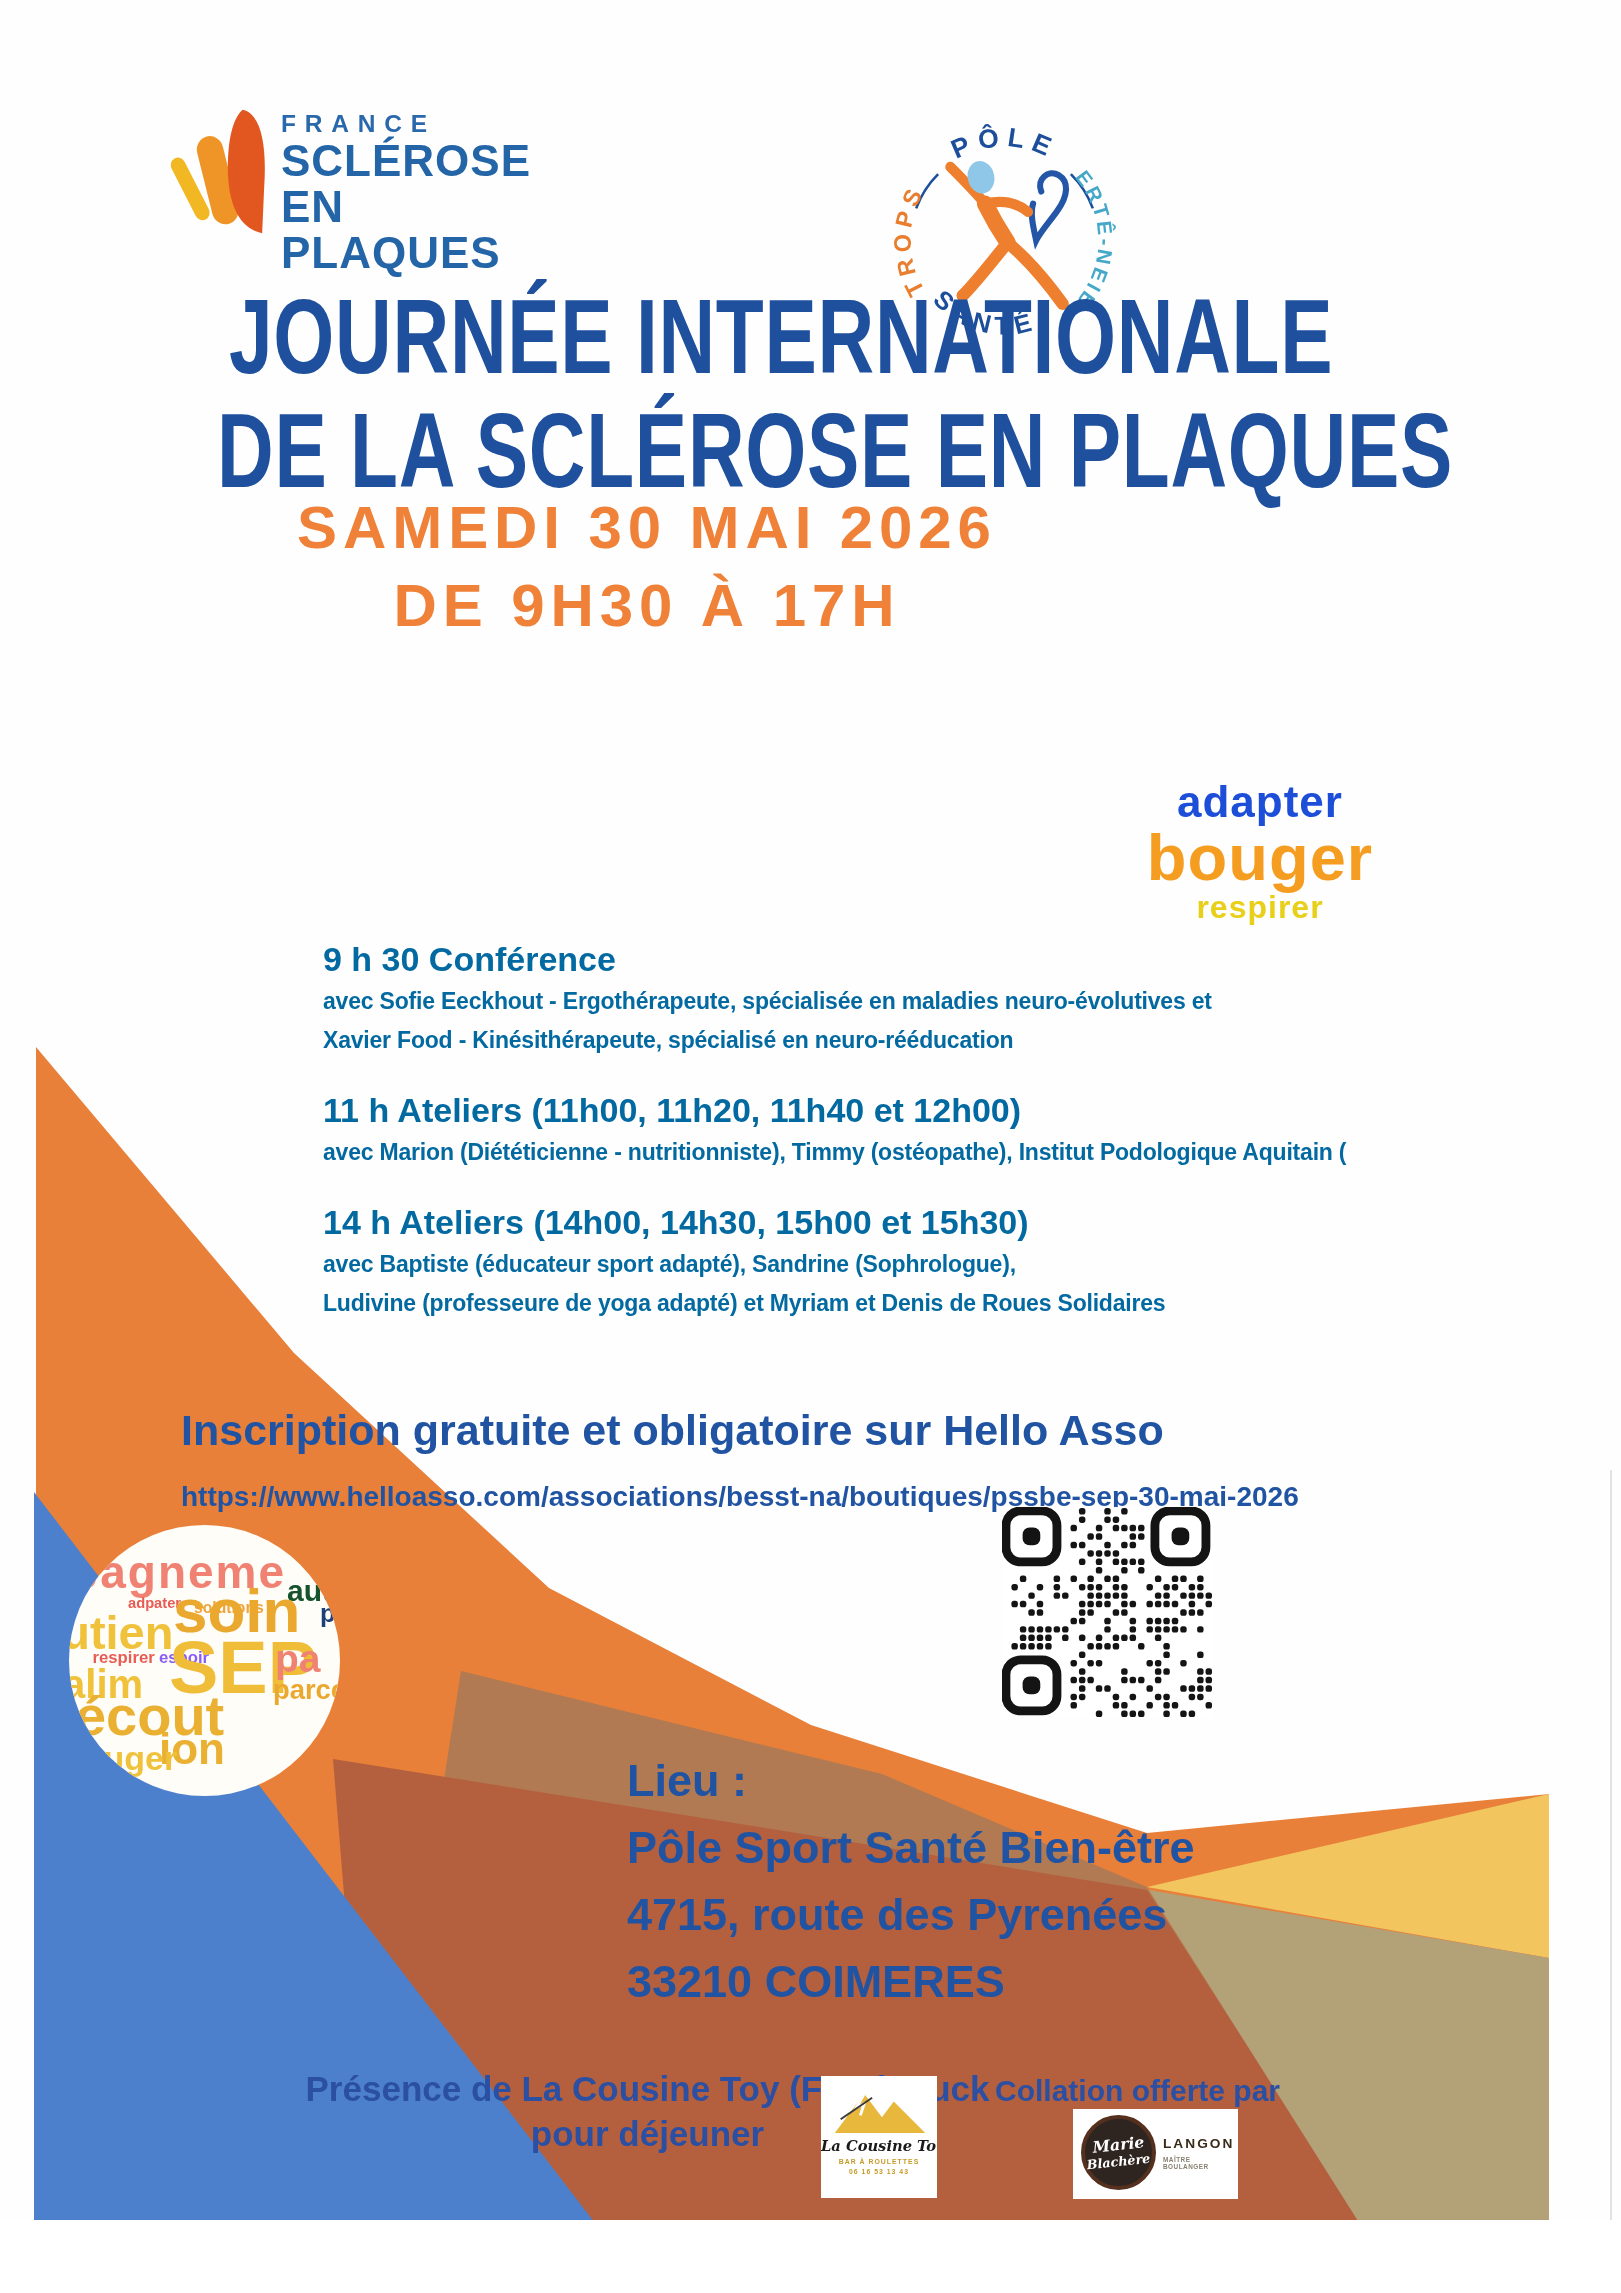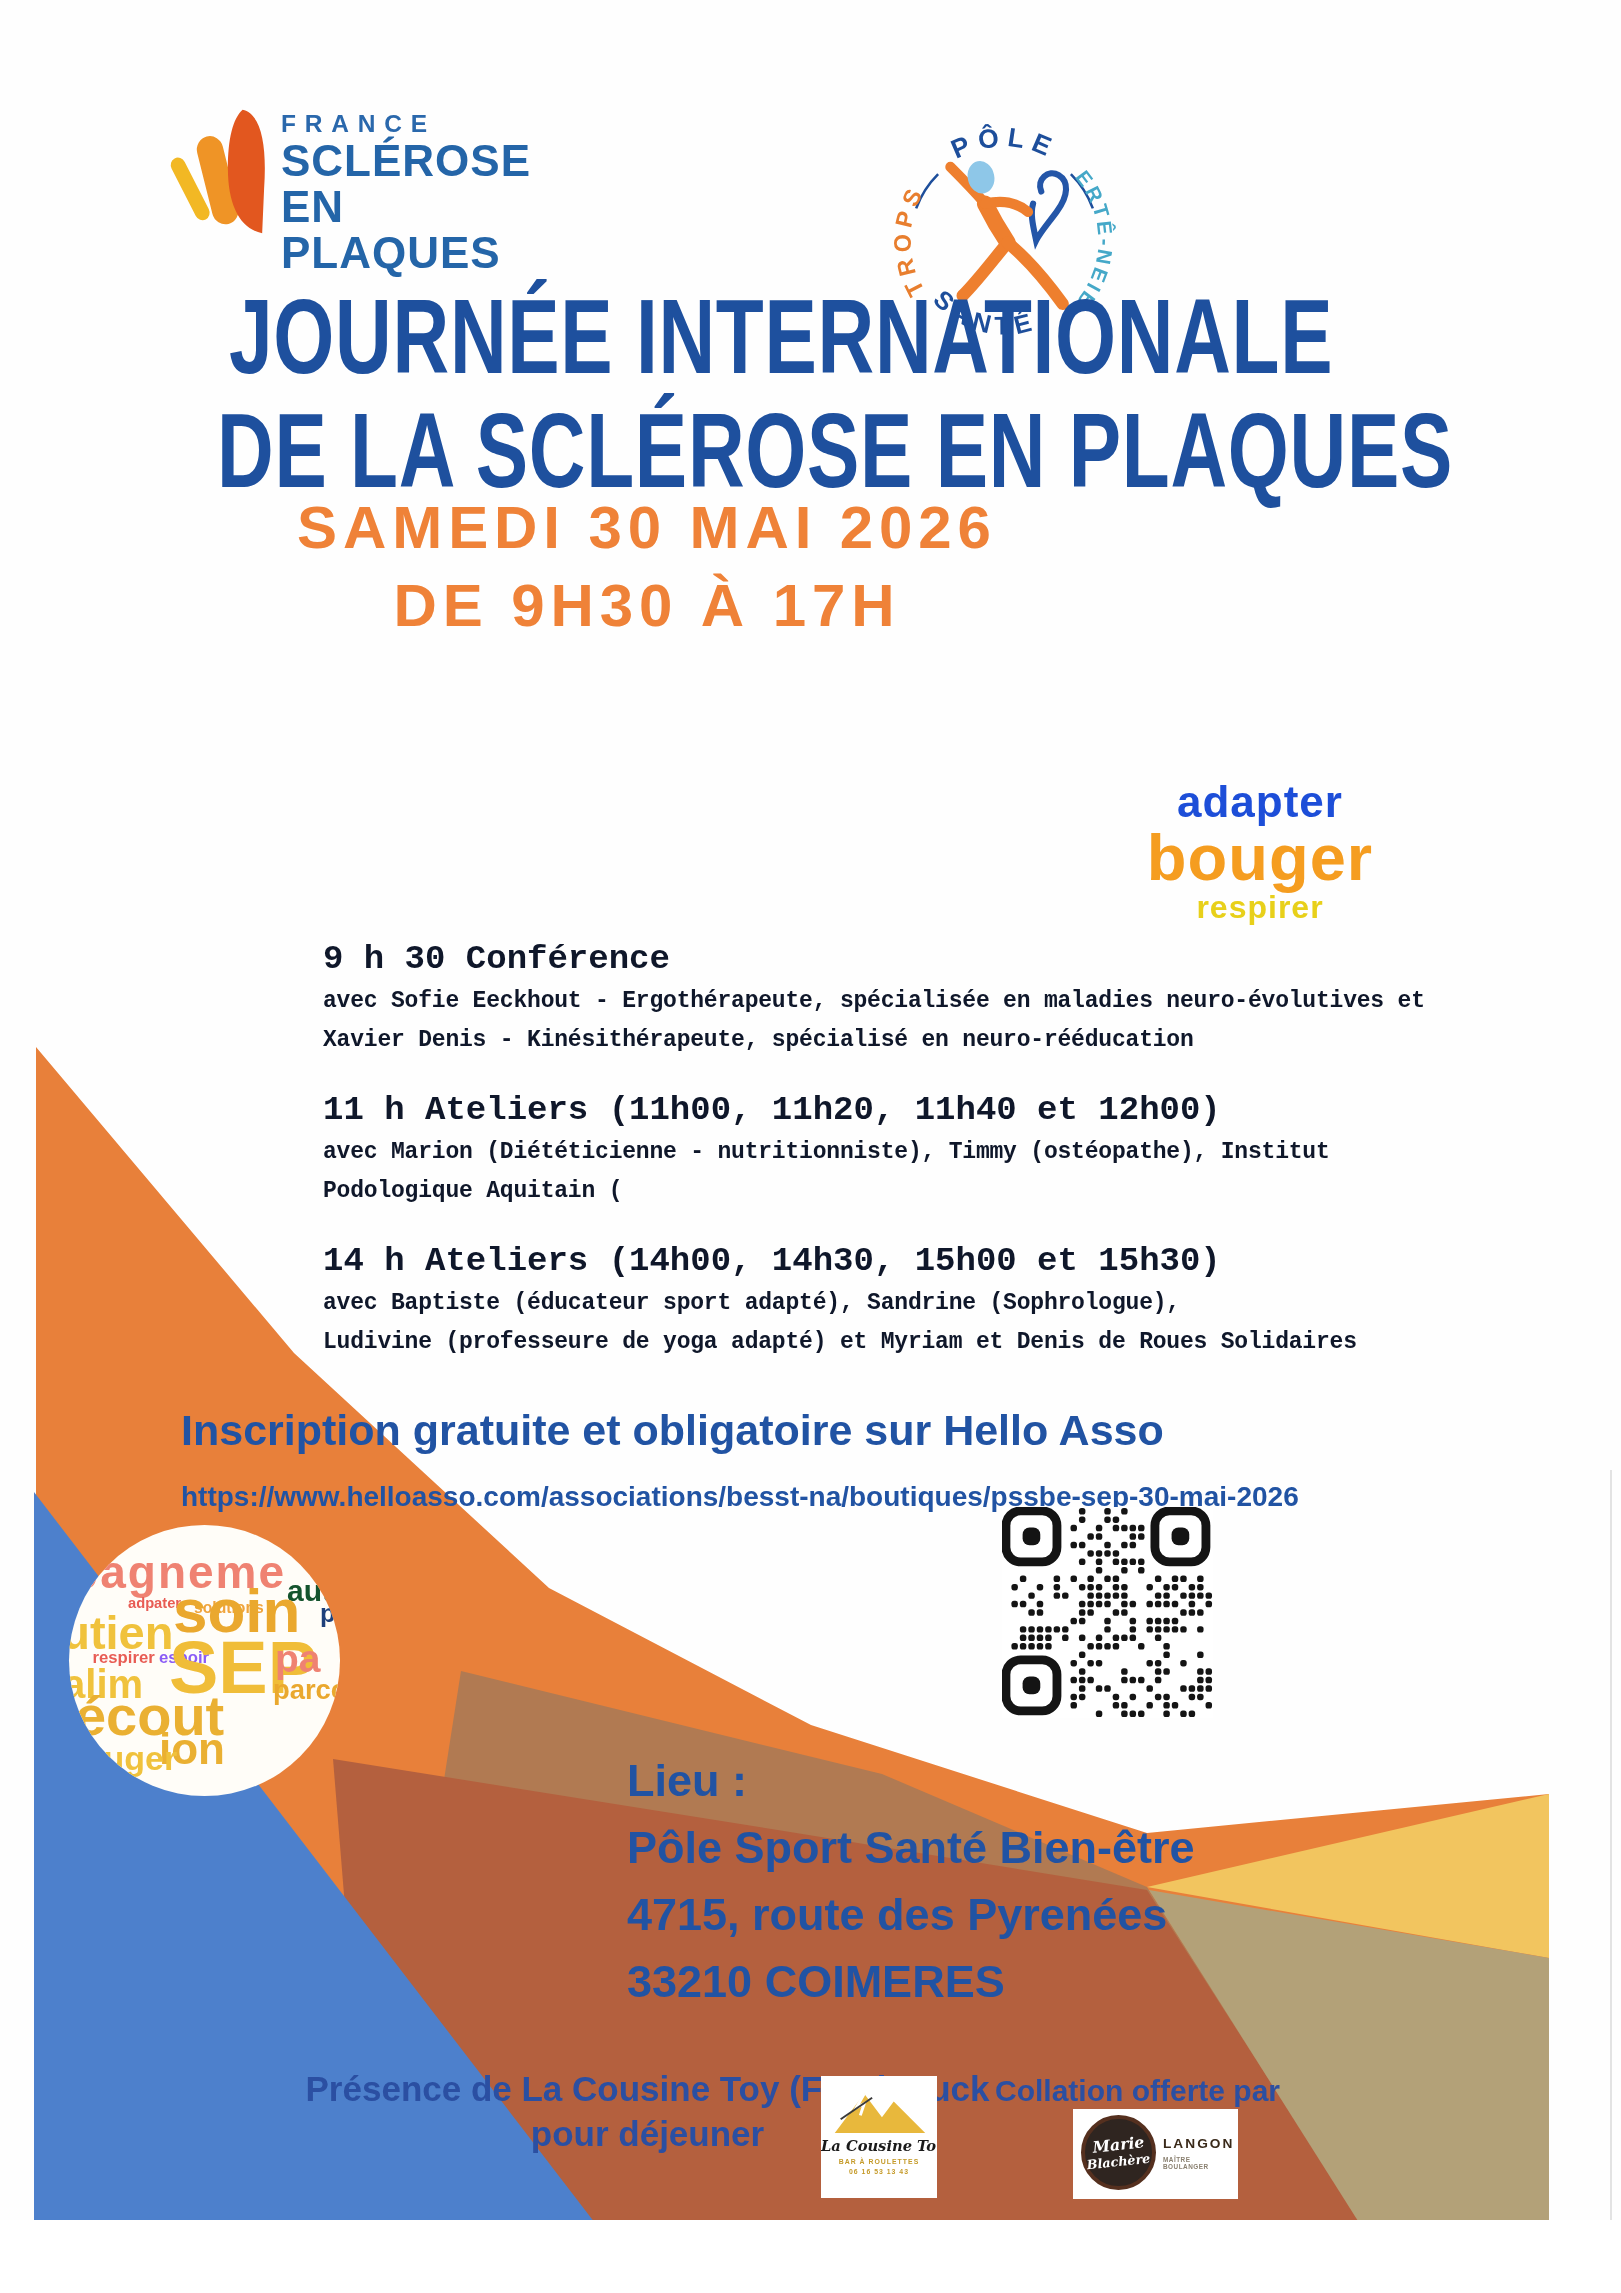--- a/index.html
+++ b/index.html
@@ -34,21 +34,21 @@
   .date-line{position:absolute; left:0; width:1294px; text-align:center; color:#ef8238; font-weight:bold; white-space:nowrap; font-size:60px; letter-spacing:5.9px;}
   .date-1{top:493px;} .date-2{top:571px;}
 
   
   .motto{position:absolute; left:1108px; top:780px; width:304px; text-align:center; font-weight:800; line-height:1.02;}
   .motto-adapter{font-size:44px; color:#1d4ed8; letter-spacing:1px;}
   .motto-bouger{font-size:65px; color:#f59d20; letter-spacing:1px;}
   .motto-respirer{font-size:32px; color:#e8d01a; letter-spacing:1px;}
 
   
-  .program{position:absolute; left:323px; top:937px; width:1157px; color:#0f172a;font-family:Liberation Mono, monospace;}
+  .program{position:absolute; left:323px; top:937px; width:1157px; color:#0369a1;}
   .pgroup{margin-bottom:28px;}
   .pheading{font-size:34px; font-weight:800; line-height:45px;}
   .pline{font-size:23px; font-weight:700; line-height:39px; letter-spacing:-0.2px;}
 
   
   .insc{position:absolute; left:181px; top:1406px; font-size:43px; font-weight:800; color:#2153a3; white-space:nowrap;}
   .url{position:absolute; left:181px; top:1469px; font-size:28px; font-weight:700; color:#2153a3; white-space:nowrap;margin-top:12px;}
 
   
   .qr{position:absolute; left:1002px; top:1507px; width:211px; height:211px; background:#ffffff;}
@@ -169,21 +169,21 @@
   <div class="motto">
     <div class="motto-adapter">adapter</div>
     <div class="motto-bouger">bouger</div>
     <div class="motto-respirer">respirer</div>
   </div>
 
   <div class="program" id="program">
       <div class="pgroup">
         <div class="pheading">9 h 30 Conférence</div>
         <div class="pline">avec Sofie Eeckhout - Ergothérapeute, spécialisée en maladies neuro-évolutives et</div>
-        <div class="pline">Xavier Denis - Kinésithérapeute, spécialisé en neuro-rééducation</div>
+        <div class="pline">Xavier Food - Kinésithérapeute, spécialisé en neuro-rééducation</div>
       </div>
       <div class="pgroup">
         <div class="pheading">11 h Ateliers (11h00, 11h20, 11h40 et 12h00)</div>
         <div class="pline">avec Marion (Diététicienne - nutritionniste), Timmy (ostéopathe), Institut Podologique Aquitain (</div>
       </div>
       <div class="pgroup">
         <div class="pheading">14 h Ateliers (14h00, 14h30, 15h00 et 15h30)</div>
         <div class="pline">avec Baptiste (éducateur sport adapté), Sandrine (Sophrologue),</div>
         <div class="pline">Ludivine (professeure de yoga adapté) et Myriam et Denis de Roues Solidaires</div>
       </div>

